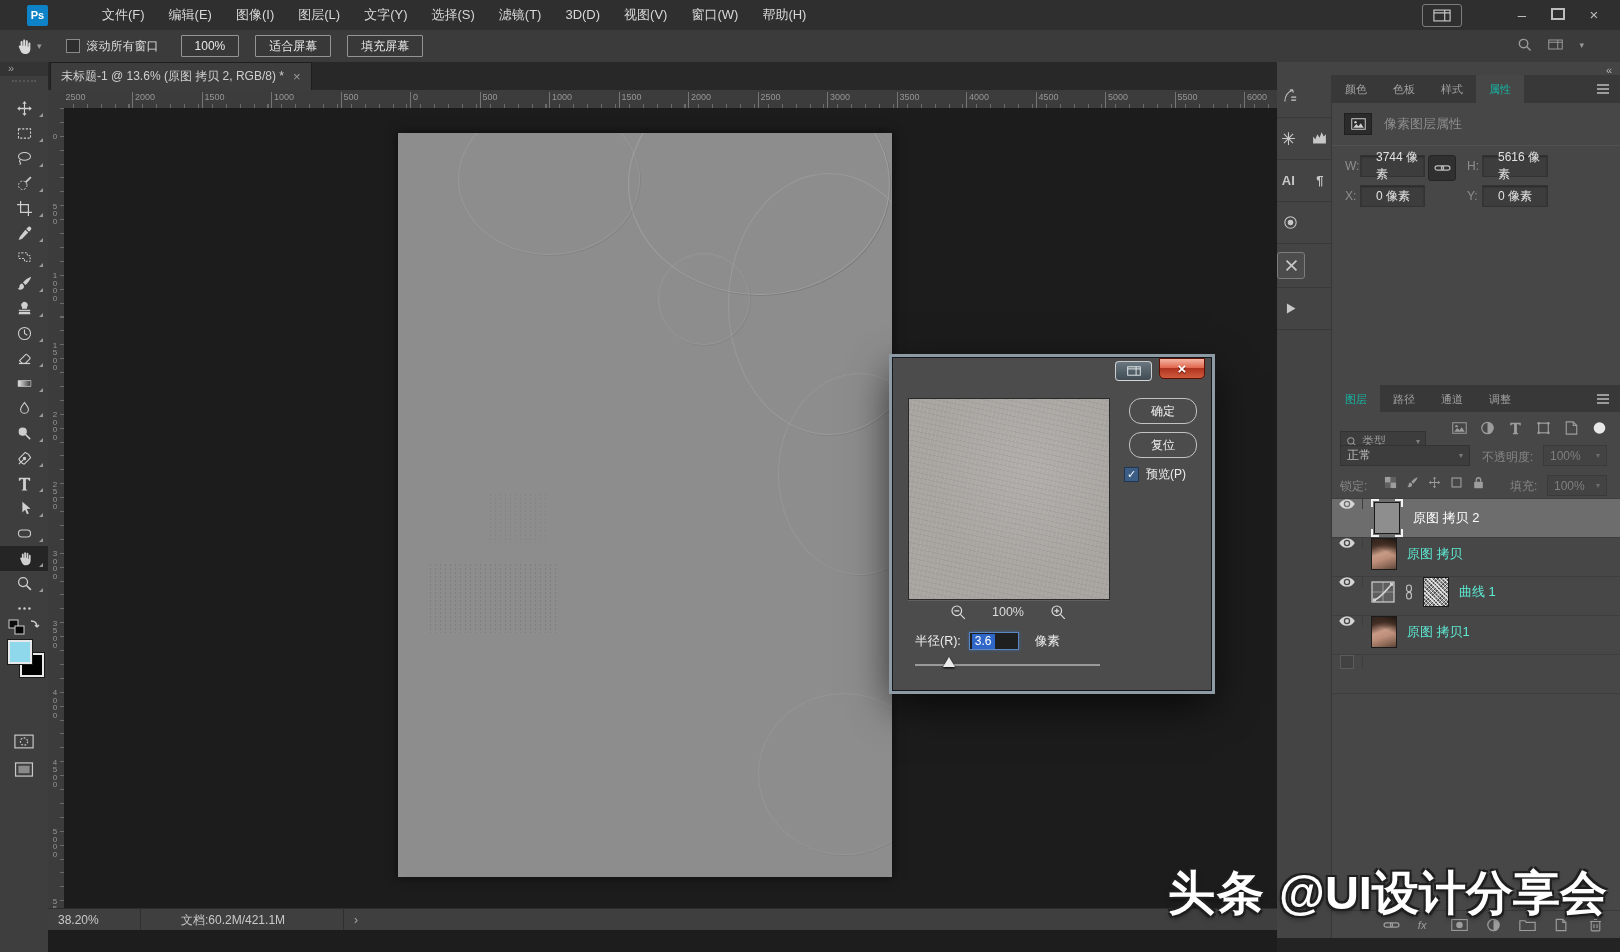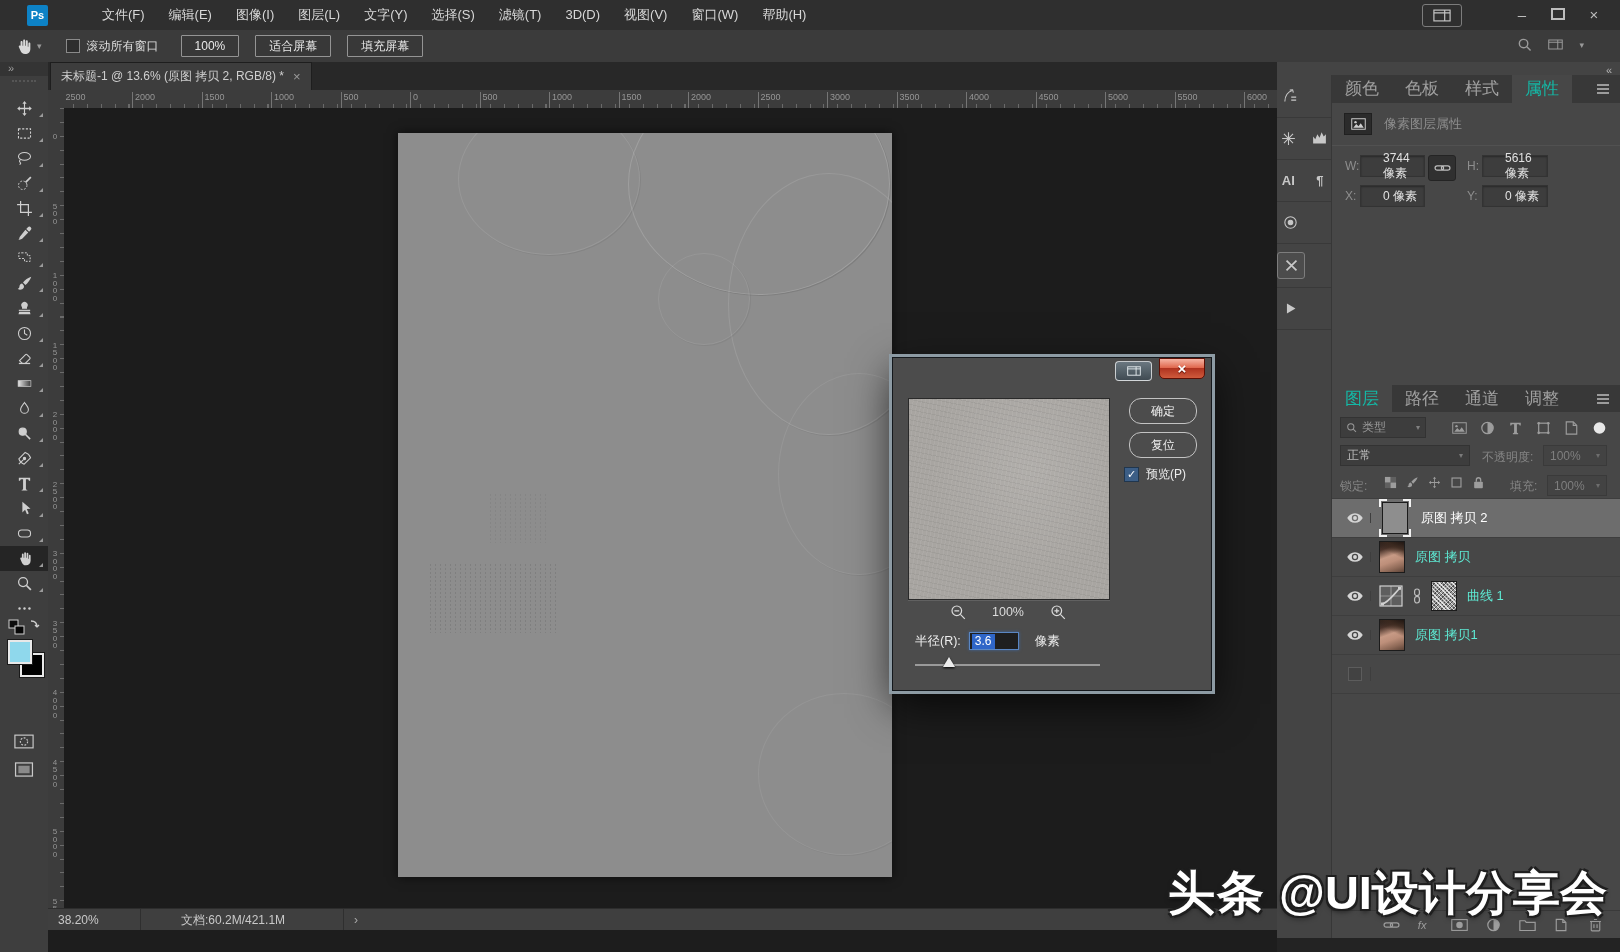--- a/index.html
+++ b/index.html
@@ -71,59 +71,59 @@
   
   .dock{position:absolute;left:1277px;top:62px;width:343px;bottom:0;background:#444;}
   .dock-collapse{position:absolute;top:2px;right:10px;color:#b5b5b5;font-size:11px;letter-spacing:-2px;}
   .icon-col{position:absolute;left:0;top:13px;bottom:14px;width:55px;border-right:1px solid #373737;padding-top:1px;box-sizing:border-box;}
   .icon-group{padding:8px 0;border-bottom:1px solid #393939;display:flex;flex-direction:row;align-items:center;gap:9px;}
   .dock-icon{width:26px;height:25px;display:flex;align-items:center;justify-content:center;color:#c8c8c8;}
   .dock-icon svg{width:17px;height:17px;}
   .dock-icon .gl{font-size:13px;font-weight:bold;color:#c8c8c8;}
   .dock-icon.boxed{border:1px solid #7d7d7d;border-radius:3px;background:#4c4c4c;}
   .ptabs{position:absolute;left:55px;width:288px;background:#383838;display:flex;align-items:stretch;}
-  .ptab{padding:0 13px;line-height:28px;font-size:17px;color:#a0a0a0;font-family:Liberation Serif, serif;}
+  .ptab{padding:0 13px;line-height:28px;font-size:11px;color:#a0a0a0;font-family:Liberation Serif, serif;}
   .ptab.active{background:#474747;color:#14b8a6;}
   .hamb{margin-left:auto;margin-right:10px;align-self:center;color:#bdbdbd;}
   .hamb svg{width:14px;height:10px}
   #props-tabs{top:13px;height:28px;}
   .props-body{position:absolute;left:55px;top:41px;width:288px;height:282px;background:#474747;}
   .props-hd{position:absolute;left:12px;top:10px;display:flex;align-items:center;gap:12px;}
   .props-hd .icbox{width:26px;height:20px;background:#2b2b2b;border:1px solid #202020;display:flex;align-items:center;justify-content:center;color:#cfcfcf;}
   .props-hd .icbox svg{width:15px;height:12px}
   .props-hd .t{color:#8e8e8e;font-size:13px;}
   .props-div{position:absolute;left:0;top:42px;width:100%;border-top:1px solid #515151;}
   .pfield{position:absolute;height:22px;background:#3d3d3d;border:1px solid #333;box-shadow:inset 0 1px 2px rgba(0,0,0,.35);
-          font-size:12px;color:#e2e2e2;display:flex;align-items:center;padding-left:22px;box-sizing:border-box;}
+          font-size:12px;color:#e2e2e2;display:flex;align-items:center;padding-left:15px;box-sizing:border-box;}
   .plab{position:absolute;font-size:12px;color:#8e8e8e;}
   .plink{position:absolute;left:96px;top:52px;width:26px;height:24px;background:#303030;border:1px solid #242424;border-radius:3px;
          display:flex;align-items:center;justify-content:center;color:#bdbdbd;}
   .plink svg{width:17px;height:10px}
   #layers-tabs{top:323px;height:27px;}
   .layers-body{position:absolute;left:55px;top:350px;width:288px;height:526px;background:#474747;}
-  .lfilter{position:absolute;left:8px;top:5px;width:86px;height:21px;background:#3d3d3d;border:1px solid #333;display:flex;align-items:center;gap:5px;
+  .lfilter{position:absolute;left:8px;top:19px;width:86px;height:21px;background:#3d3d3d;border:1px solid #333;display:flex;align-items:center;gap:5px;
            padding:0 5px;box-sizing:border-box;color:#9a9a9a;font-size:12px;}
   .lfilter svg{width:11px;height:11px}
   .lfilter .dd{margin-left:auto;font-size:8px;color:#808080}
   .ficons{position:absolute;left:120px;top:5px;display:flex;gap:13px;align-items:center;height:21px;color:#9d9d9d;}
   .mini{display:inline-flex;align-items:center;justify-content:center;color:#9d9d9d;}
   .mini svg{width:15px;height:14px;}
   .blendrow{position:absolute;left:0;top:33px;width:100%;height:24px;}
   .blendsel{position:absolute;left:8px;top:0;width:130px;height:21px;background:#3d3d3d;border:1px solid #333;display:flex;align-items:center;
             padding:0 6px;box-sizing:border-box;color:#b9b9b9;font-size:12px;}
   .blendsel .dd{margin-left:auto;font-size:8px;color:#7b7b7b}
   .dimlab{position:absolute;font-size:12px;color:#858585;}
   .dimfield{position:absolute;height:21px;background:#434343;border:1px solid #3a3a3a;color:#7f7f7f;font-size:12px;display:flex;align-items:center;
             padding:0 6px;box-sizing:border-box;}
   .dimfield .dd{margin-left:auto;font-size:8px;color:#6d6d6d}
   .lockrow{position:absolute;left:0;top:62px;width:100%;height:22px;}
   .lock-icons{position:absolute;left:52px;top:2px;display:flex;gap:9px;align-items:center;color:#999;}
   .lock-icons .mini svg{width:13px;height:13px}
   .layers-list{position:absolute;left:0;top:86px;width:100%;border-top:1px solid #3e3e3e;}
-  .lrow{height:38px;display:flex;align-items:center;border-bottom:1px solid #3e3e3e;background:#474747;padding-left:8px;}
+  .lrow{height:38px;display:flex;align-items:flex-start;border-bottom:1px solid #3e3e3e;background:#474747;}
   .lrow.selected{background:#6d6d6d;}
   .eyec{width:30px;border-right:1px solid #3e3e3e;display:flex;align-items:center;justify-content:center;color:#d5d5d5;}
   .eyec svg{width:16px;height:10px}
   .eyebox{width:12px;height:12px;border:1px solid #5c5c5c;background:#424242;}
   .lbody{display:flex;align-items:center;padding-left:8px;gap:10px;flex:1;}
   .thumb{width:26px;height:32px;border:1px solid #1b1b1b;box-sizing:border-box;}
   .thumb.photo{background:linear-gradient(205deg,rgba(30,22,18,.95) 0%,rgba(58,40,30,.9) 20%,rgba(0,0,0,0) 42%),
                linear-gradient(160deg,#241d1a 0%,#4a332a 22%,#c79a85 46%,#bd8f7a 62%,#8f6a58 82%,#5c4337 100%);}
   .thumb.gray{background:#8e8e8e;}
   .thumb.mask{width:26px;height:30px;background:#9a9a9a;

